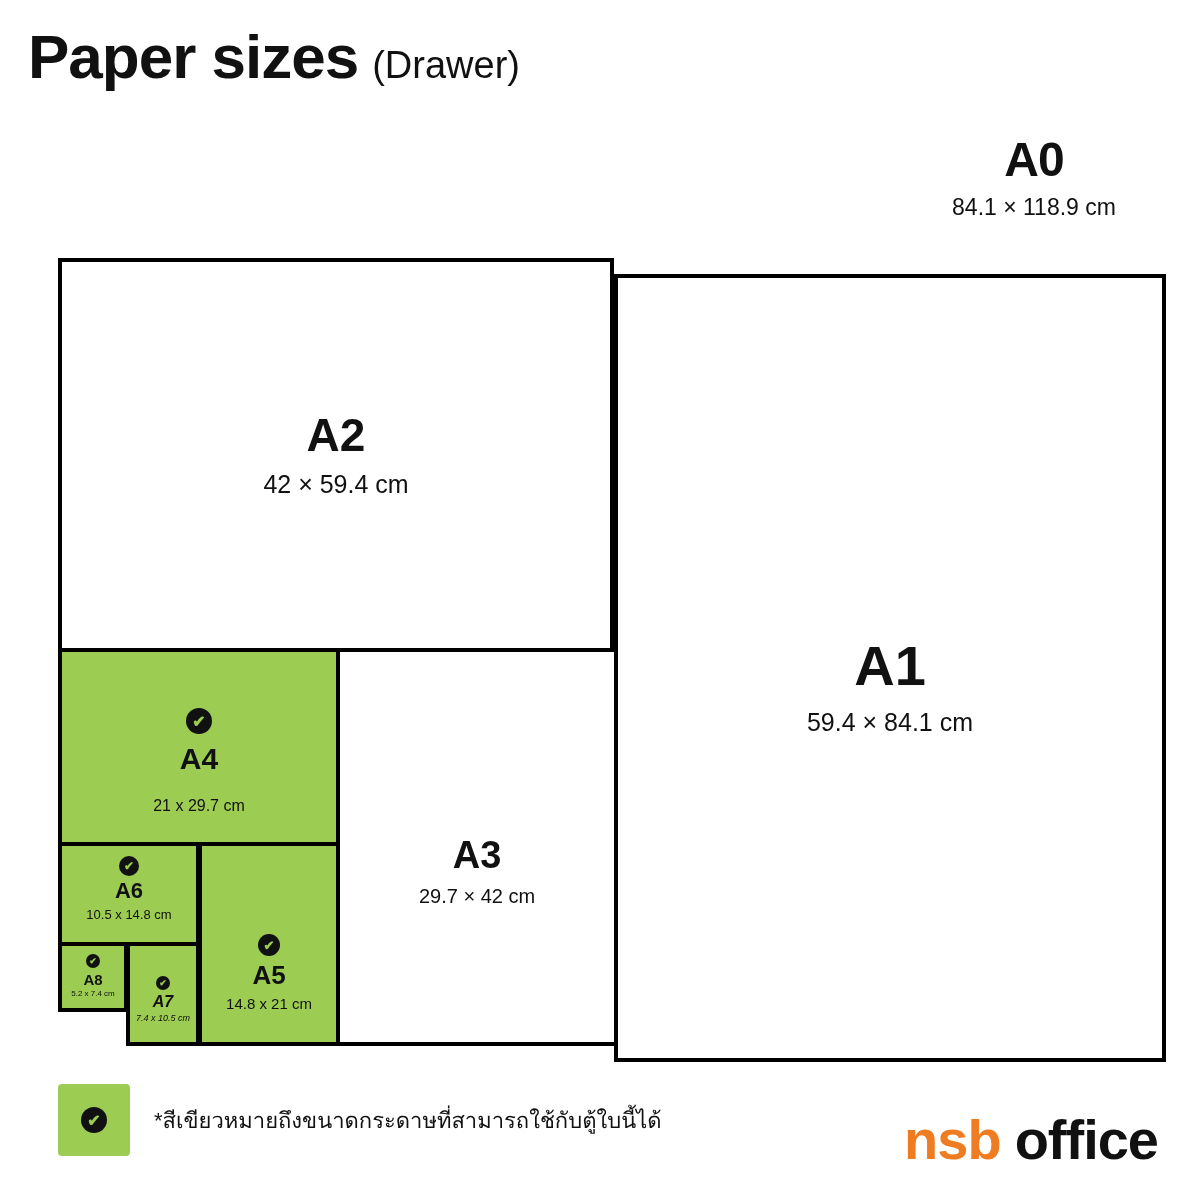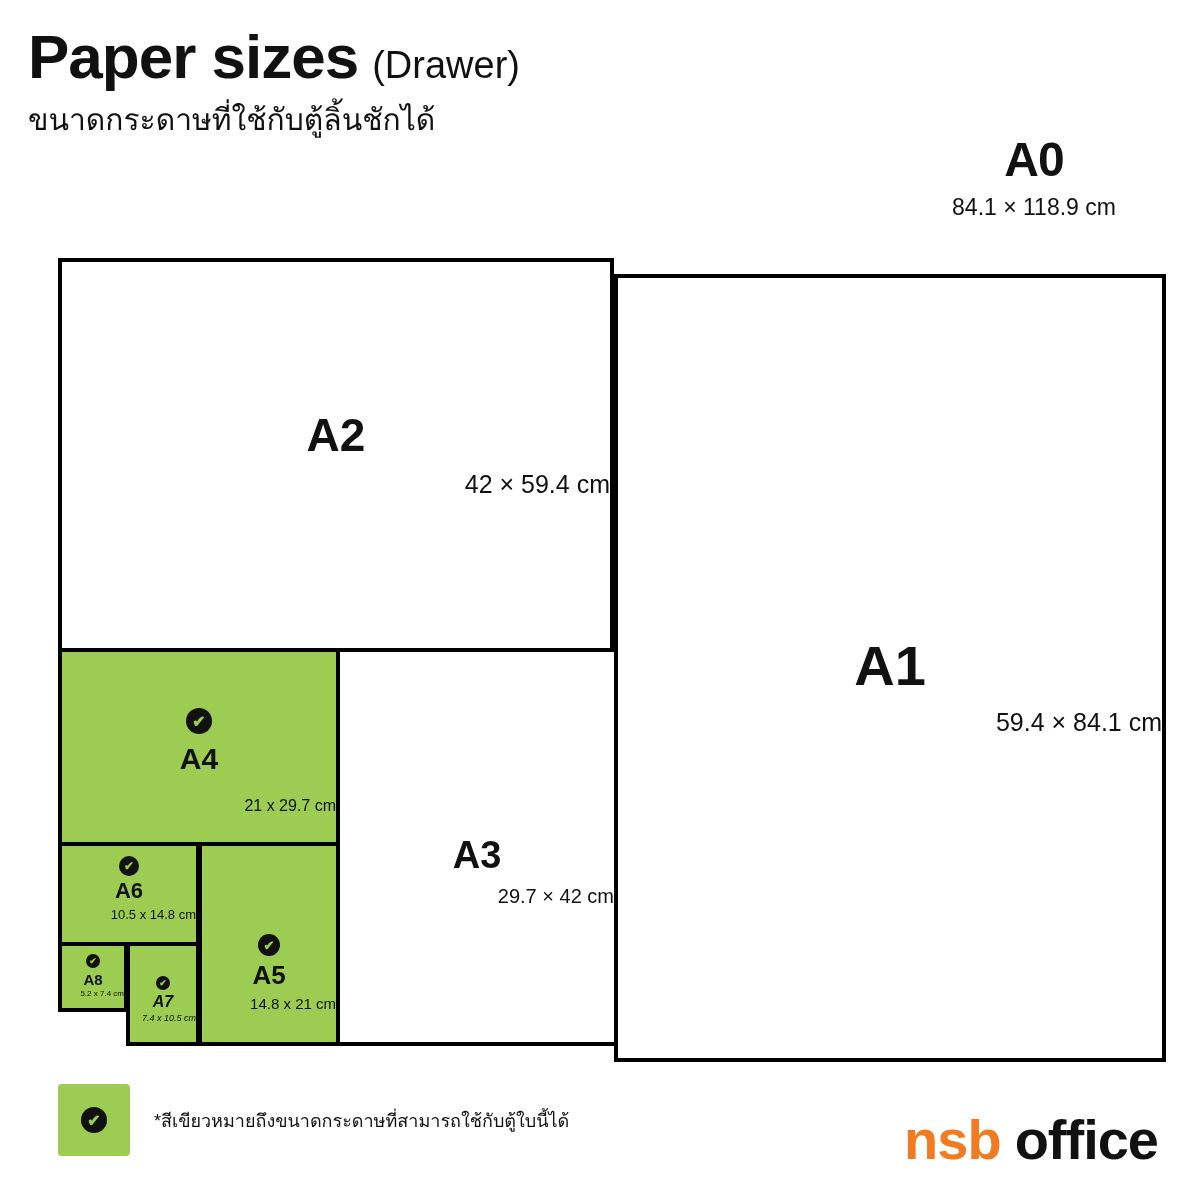--- a/index.html
+++ b/index.html
@@ -80,21 +80,21 @@
     border: 4px solid #000000;
     background: #ffffff;
   }
   .box.green { background: #9ccc51; }
   .lbl {
     position: absolute;
     left: 0; right: 0;
     text-align: center;
   }
   .name { font-weight: bold; line-height: 1; }
-  .dims { line-height: 1; text-align: right; }
+  .dims { line-height: 1; }
 
   
   .check {
     position: absolute;
     border-radius: 50%;
     background: #111111;
     color: #9ccc51;
     display: flex;
     align-items: center;
     justify-content: center;
@@ -141,21 +141,21 @@
     display: flex;
     align-items: center;
     gap: 24px;
   }
   #legend-swatch {
     width: 72px; height: 72px;
     background: #9ccc51;
     border-radius: 4px;
     display: flex; align-items: center; justify-content: center;
   }
-  #legend-text { font-size: 18px; }
+  #legend-text { font-size: 22px; }
 
   
   #logo {
     position: absolute;
     right: 42px; bottom: 28px;
     display: flex;
     align-items: baseline;
     gap: 14px;
   }
   #logo-nsb { font-size: 56px; font-weight: bold; color: #f07c22; letter-spacing: -1px; }
@@ -164,21 +164,20 @@
 </head>
 <body>
 
 <div id="page">
 
   <div id="header">
     <div id="title-row">
       <span id="main-title">Paper sizes</span>
       <span id="sub-title">(Drawer)</span>
     </div>
-    <div id="thai-sub">ขนาดกระดาษที่ใช้กับตู้ลิ้นชักได้</div>
   </div>
 
   <div id="a0-block">
     <div id="a0-label">A0</div>
     <div id="a0-dims">84.1 × 118.9 cm</div>
   </div>
 
   <div id="watermark">
     <div class="wm-left">NSB<br>OFFICE</div>
     <div class="wm-bar"></div>

